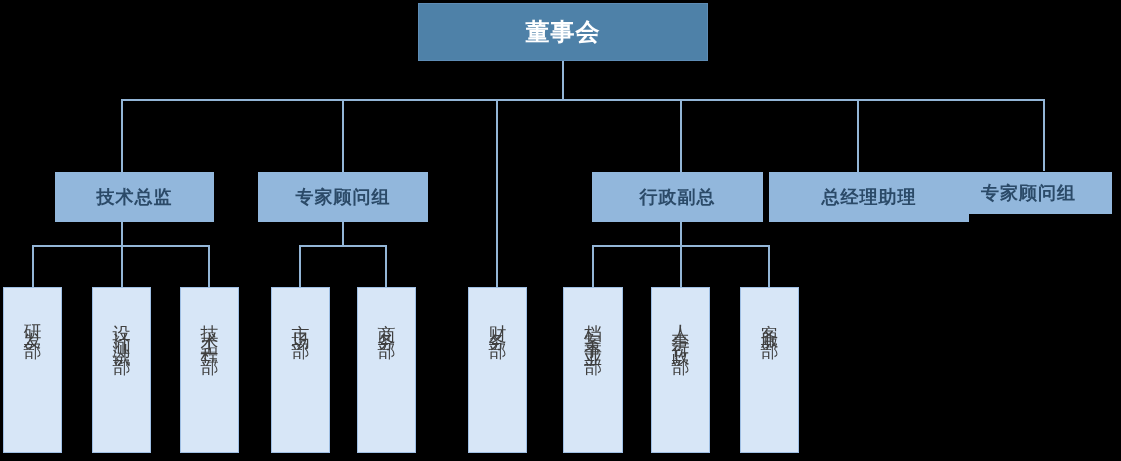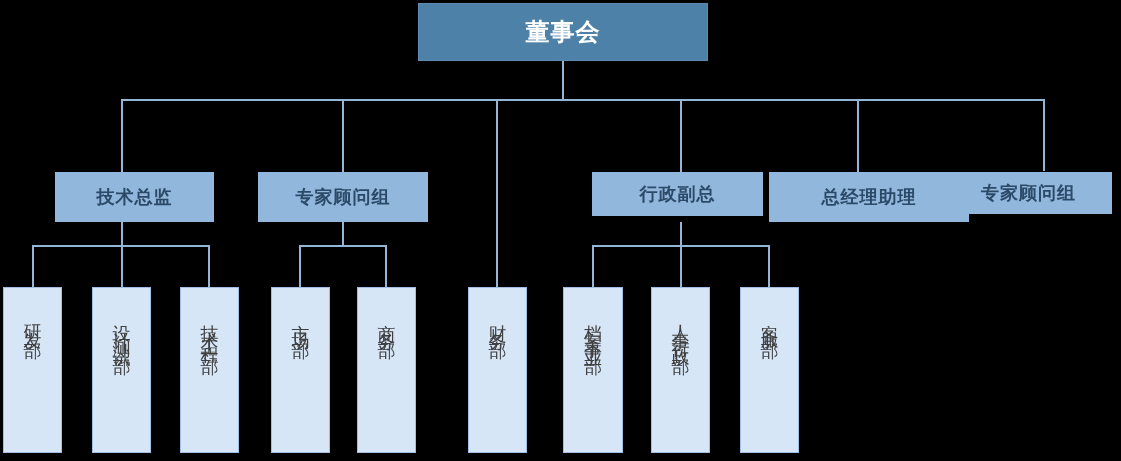--- a/index.html
+++ b/index.html
@@ -84,21 +84,21 @@
   <div class="node node-root" style="left:418px;top:3px;width:290px;height:58px">
     <span>董事会</span>
   </div>
 
   <div class="node node-manager" style="left:55px;top:172px;width:159px;height:50px">
     <span>技术总监</span>
   </div>
   <div class="node node-manager" style="left:258px;top:172px;width:170px;height:50px">
     <span>专家顾问组</span>
   </div>
-  <div class="node node-manager" style="left:592px;top:172px;width:171px;height:44px">
+  <div class="node node-manager" style="left:592px;top:172px;width:171px;height:50px">
     <span>行政副总</span>
   </div>
   <div class="node node-manager" style="left:769px;top:172px;width:200px;height:50px">
     <span>总经理助理</span>
   </div>
   <div class="node node-manager" style="left:945px;top:172px;width:167px;height:42px">
     <span>专家顾问组</span>
   </div>
 
   <div class="node node-dept" style="left:3px;top:287px;width:59px;height:166px">

